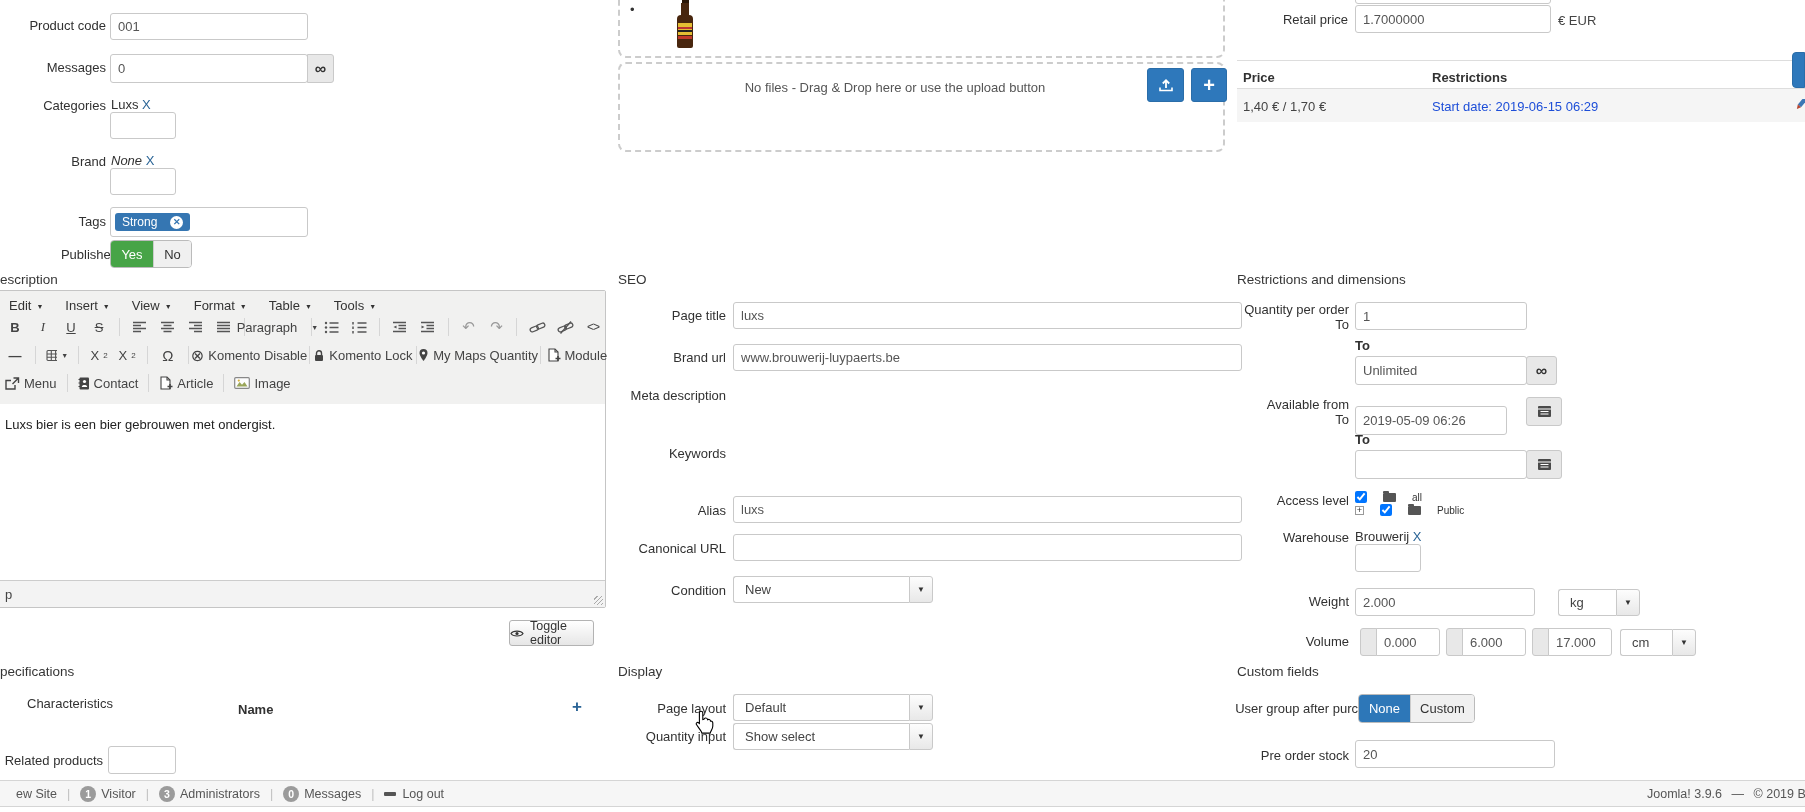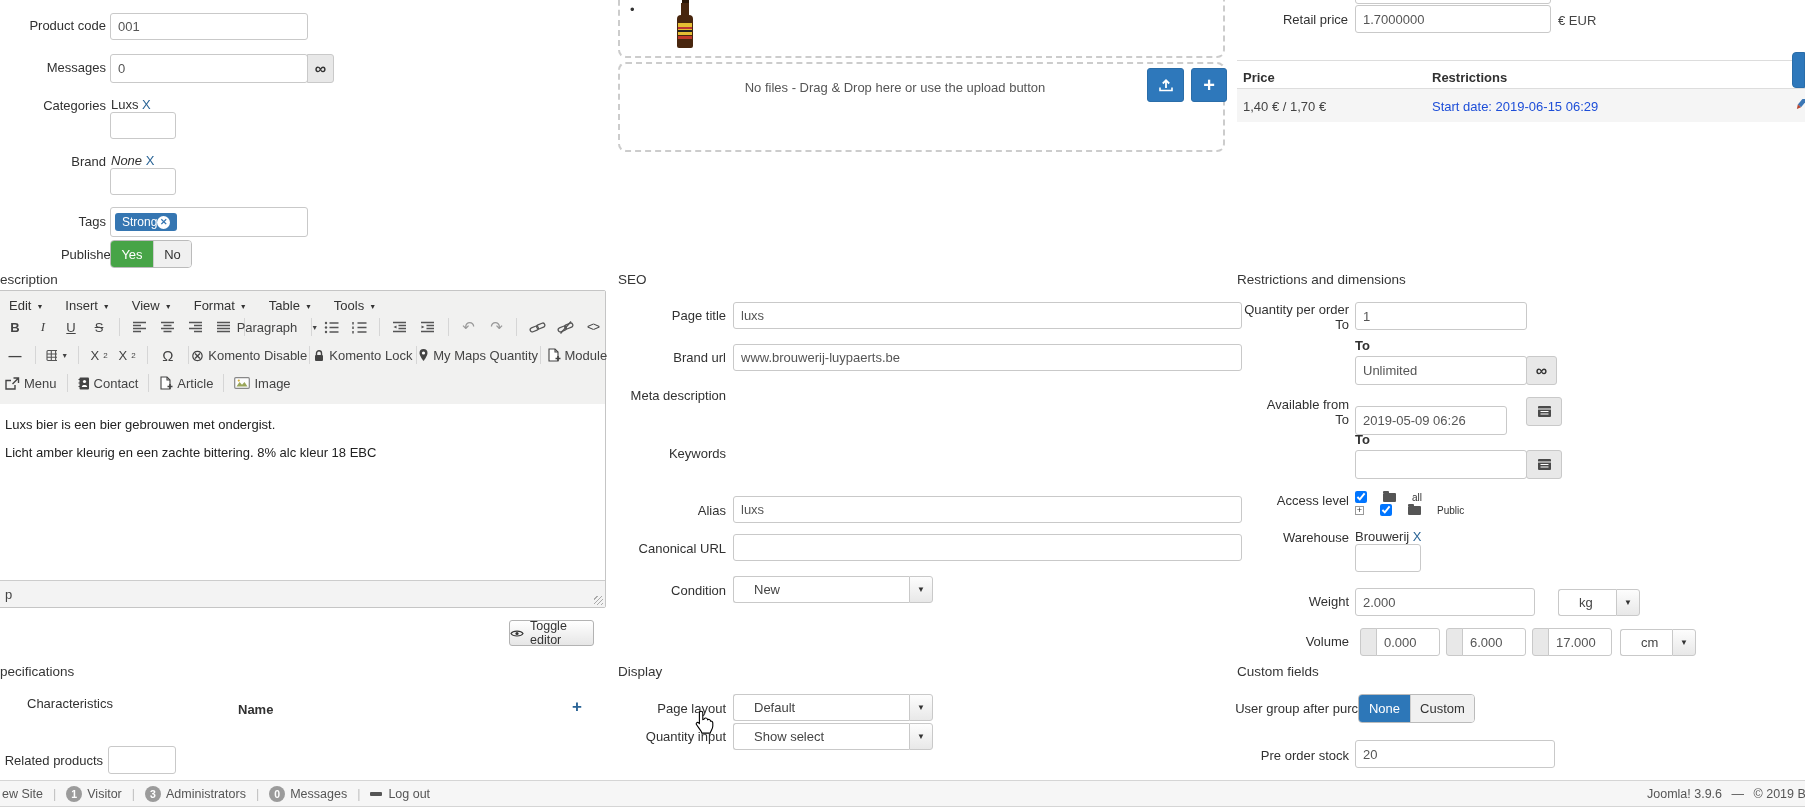--- a/index.html
+++ b/index.html
@@ -8,27 +8,27 @@
   .abs{position:absolute}
   .lbl{position:absolute;text-align:right;color:#313131;white-space:nowrap}
   .llbl{position:absolute;color:#313131;white-space:nowrap}
   .inp{position:absolute;border:1px solid #c9c9c9;border-radius:3px;background:#fff;
        font-family:"Liberation Sans",sans-serif;font-size:13px;color:#555;padding:0 7px;box-sizing:border-box;outline:none}
   .heading{position:absolute;color:#363636;font-size:13.5px;white-space:nowrap}
   .addon{position:absolute;background:#e8e8e8;border:1px solid #c9c9c9;box-sizing:border-box;
          display:flex;align-items:center;justify-content:center;color:#333;border-radius:0 3px 3px 0}
   .sel{position:absolute;display:flex;height:27px;box-sizing:border-box}
   .sel .val{border:1px solid #c9c9c9;border-right:none;border-radius:3px 0 0 3px;background:#fff;
-            display:flex;align-items:center;padding:0 20px;color:#444;box-sizing:border-box}
+            display:flex;align-items:center;padding:0 11px;color:#444;box-sizing:border-box}
   .sel .car{width:24px;border:1px solid #c9c9c9;border-radius:0 3px 3px 0;background:linear-gradient(#fdfdfd,#e8e8e8);
             display:flex;align-items:center;justify-content:center;font-size:8px;color:#333;box-sizing:border-box}
   .dashbox{position:absolute;border:2px dashed #ccc;border-radius:8px;box-sizing:border-box;background:#fff}
   .bluebtn{position:absolute;background:#2e78bb;border:1px solid #2a6da9;border-radius:3px;box-sizing:border-box;
            display:flex;align-items:center;justify-content:center;color:#fff}
-  .chip{display:inline-flex;align-items:center;gap:0;background:#3576b2;color:#fff;border-radius:3px;
+  .chip{display:inline-flex;align-items:center;gap:13px;background:#3576b2;color:#fff;border-radius:3px;
         font-size:12px;padding:2px 7px}
   .chipx{width:13px;height:13px;background:#fff;border-radius:50%;color:#3576b2;font-size:9px;line-height:13px;
          text-align:center;font-weight:bold}
   .link{color:#2a6496;text-decoration:none}
   .toggle{position:absolute;display:flex;border-radius:4px;overflow:hidden;border:1px solid #bbb;box-sizing:border-box}
   .tog-on{background:#47a447;color:#fff;display:flex;align-items:center;justify-content:center}
   .tog-off{background:#f0f0f0;color:#333;display:flex;align-items:center;justify-content:center;border-left:1px solid #ccc}
   .tog-blue{background:#2d77b8;color:#fff;display:flex;align-items:center;justify-content:center}
   
   #editor{position:absolute;left:-8px;top:290px;width:614px;height:318px;border:1px solid #c5c5c5;
@@ -324,21 +324,20 @@
                 <path d="M2.5 9.5L5.5 5l2.5 2.8L10.5 5l3 4.5z" fill="#9aa65a"></path>
                 <circle cx="4.8" cy="3.6" r="1.1" fill="#d8b23a"></circle>
               </svg>
             </span>
             <span>Image</span>
           </span>
       </div>
     </div>
     <div id="ed-content">
       <p>Luxs bier is een bier gebrouwen met ondergist.</p>
-      <p>Licht amber kleurig en een zachte bittering. 8% alc kleur 18 EBC</p>
     </div>
     <div id="ed-path">
       <span>p</span>
       <span class="grip"></span>
     </div>
   </div>
 
   <div class="graybtn" style="left:509px;top:620px;width:85px;height:26px;font-size:12.5px">
     <span>
         <svg width="14" height="9">
@@ -540,21 +539,21 @@
   <div class="lbl" style="left:1180px;width:178px;top:701px">User group after purc</div>
   <div class="toggle" style="left:1358px;top:694px;height:29px">
     <div class="tog-blue" style="width:51px">None</div>
     <div class="tog-off" style="width:63px">Custom</div>
   </div>
 
   <div class="lbl" style="left:1150px;width:199px;top:748px">Pre order stock</div>
   <input class="inp" style="left: 1355px; top: 740px; width: 200px; height: 28px;" readonly="" value="20">
 
   <div id="statusbar">
-    <span style="margin-left:2px">ew Site</span>
+    <span style="margin-left:16px">ew Site</span>
     <span class="sep">|</span>
     <span class="badge">1</span>
     <span style="margin-left:5px">Visitor</span>
     <span class="sep">|</span>
     <span class="badge">3</span>
     <span style="margin-left:5px">Administrators</span>
     <span class="sep">|</span>
     <span class="badge">0</span>
     <span style="margin-left:5px">Messages</span>
     <span class="sep">|</span>

